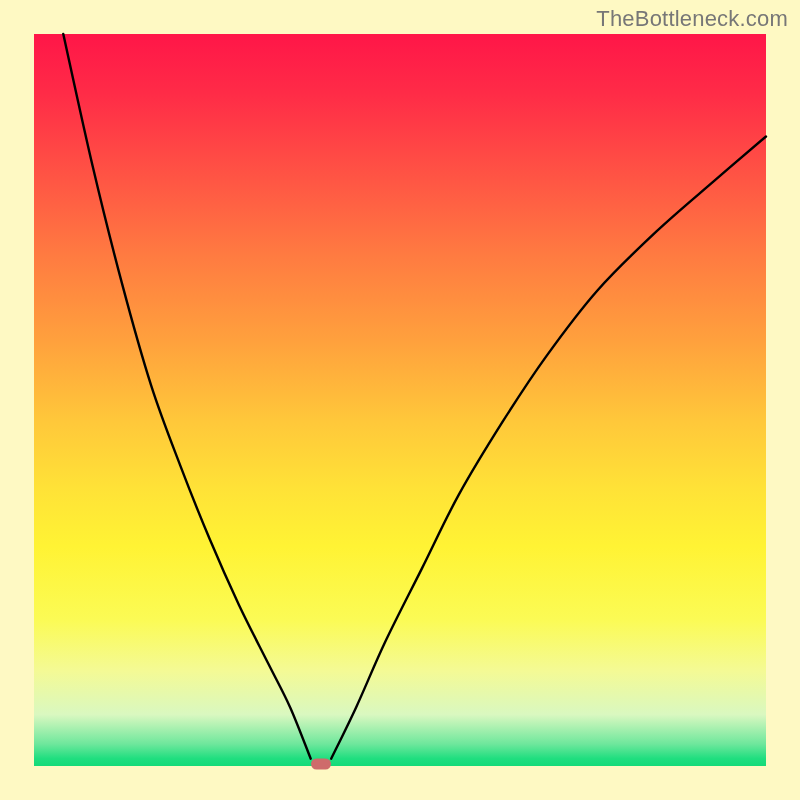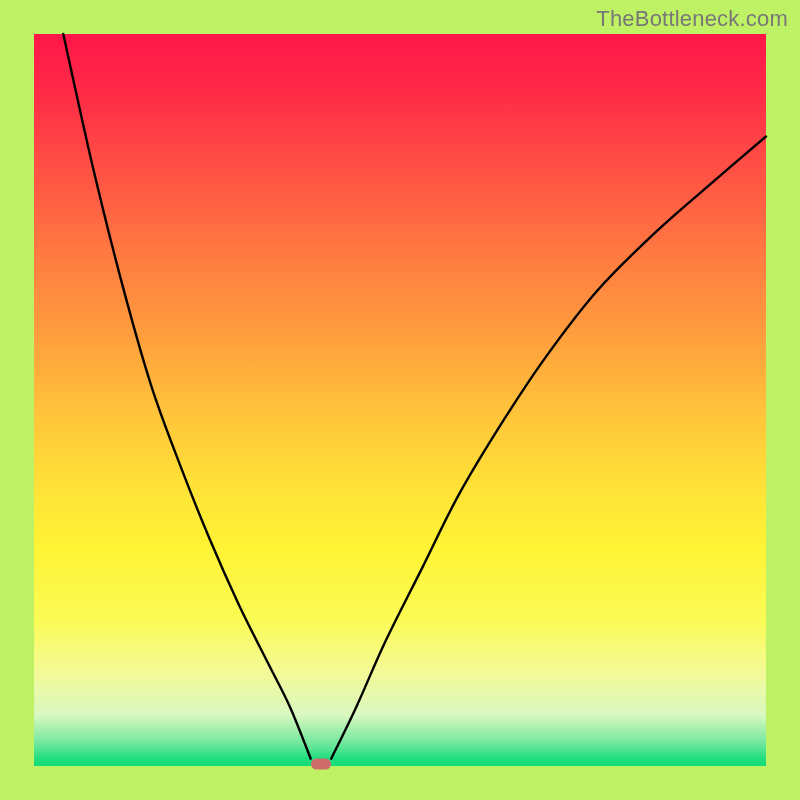--- a/index.html
+++ b/index.html
@@ -10,21 +10,21 @@
     background: #000;
     overflow: hidden;
     font-family: Arial, Helvetica, sans-serif;
   }
   .frame {
     position: absolute;
     left: 0;
     top: 0;
     width: 800px;
     height: 800px;
-    background: #bef264;
+    background: #fef9c3;
     text-align: center;
   }
   .plot-area {
     position: absolute;
     left: 34px;
     top: 34px;
     width: 732px;
     height: 732px;
     
     background: linear-gradient(

